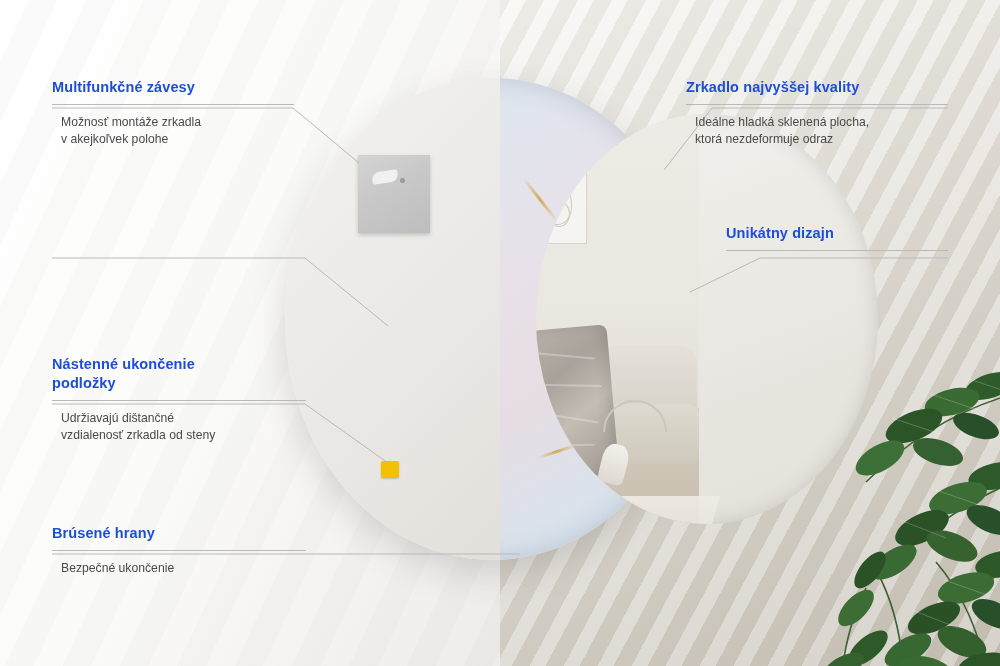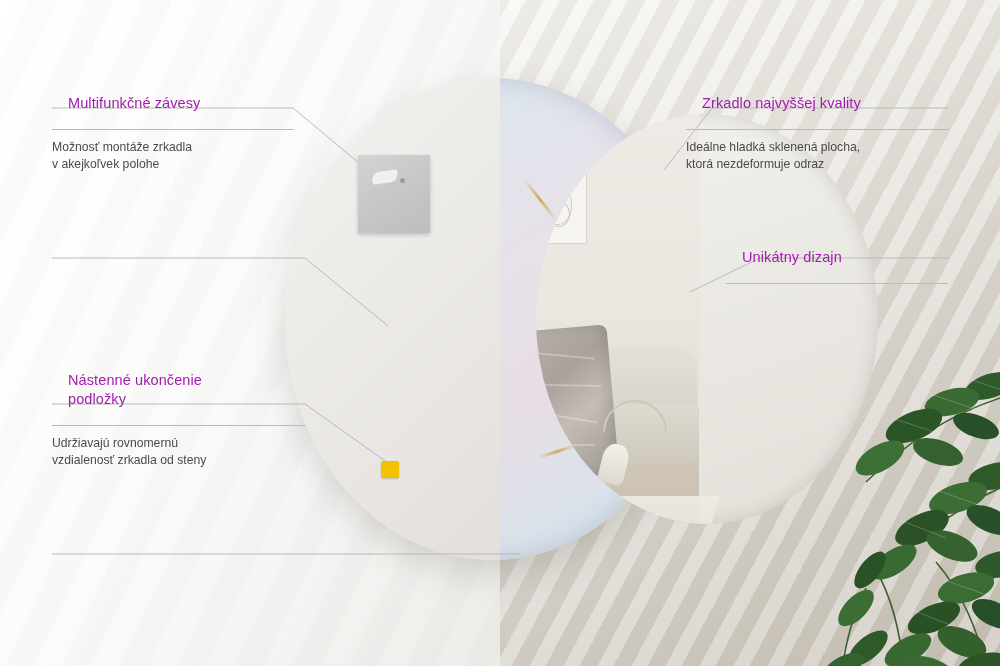--- a/index.html
+++ b/index.html
@@ -196,37 +196,37 @@
     left: 381px; top: 461px; width: 18px; height: 17px;
     background: #f2c200;
     border-radius: 2px;
     box-shadow: 0 1px 2px rgba(0,0,0,.2);
   }
 
   
   .callout { position: absolute; }
   .callout .title {
     font-size: 14.5px;
-    font-weight: normal;
-    color: #a21caf;
+    font-weight: bold;
+    color: #1d4ed8;
     letter-spacing: .1px;
     line-height: 19px;
-    margin: 16px;
+    margin: 0;
     white-space: pre-line;
   }
   .callout .rule {
     height: 1px;
     background: #b9b9b9;
     margin: 7px 0 9px 0;
   }
   .callout .body {
     font-size: 12.2px;
     color: #4a4a4a;
     line-height: 17px;
-    margin: 0;
+    margin: 9px;
     white-space: pre-line;
   }
   .callout.left { text-align: left; }
   .callout.right { }
 
   
   .leaders {
     position: absolute; left: 0; top: 0; width: 1000px; height: 666px;
     pointer-events: none;
   }
@@ -309,33 +309,38 @@
     <div class="rule"></div>
     <p class="body">Možnosť montáže zrkadla
 v akejkoľvek polohe</p>
   </div>
 
 
   <div class="callout left" style="left:52px; top:355px; width:254px;">
     <p class="title">Nástenné ukončenie
 podložky</p>
     <div class="rule"></div>
-    <p class="body">Udržiavajú rovnomernú
+    <p class="body">Udržiavajú dištančné
 vzdialenosť zrkadla od steny</p>
   </div>
 
+  <div class="callout left" style="left:52px; top:524px; width:254px;">
+    <p class="title">Brúsené hrany</p>
+    <div class="rule"></div>
+    <p class="body">Bezpečné ukončenie</p>
+  </div>
 
   <div class="callout right" style="left:686px; top:78px; width:262px;">
     <p class="title">Zrkadlo najvyššej kvality</p>
     <div class="rule"></div>
     <p class="body">Ideálne hladká sklenená plocha,
 ktorá nezdeformuje odraz</p>
   </div>
 
-  <div class="callout right" style="left:726px; top:232px; width:222px;">
+  <div class="callout right" style="left:726px; top:224px; width:222px;">
     <p class="title">Unikátny dizajn</p>
     <div class="rule"></div>
   </div>
 
   <svg class="plant" viewBox="0 0 330 350">
     <g stroke="#3f5f34" stroke-width="1.6" fill="none">
       <path d="M330,62 C270,78 218,110 176,152"></path>
       <path d="M330,150 C280,168 236,200 198,240"></path>
       <path d="M330,236 C286,252 250,282 222,318"></path>
       <path d="M300,350 C288,300 272,262 246,232"></path>

